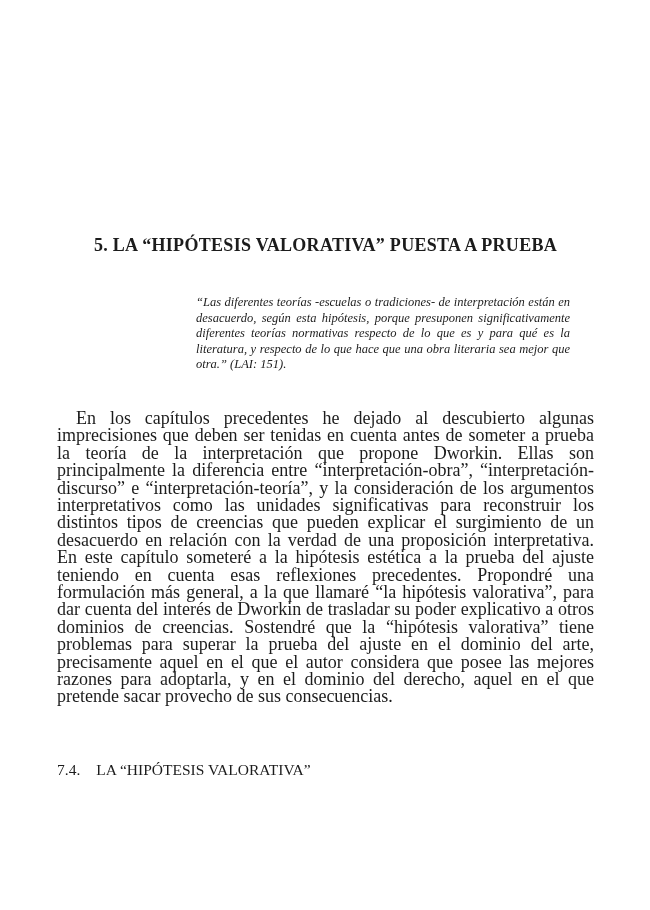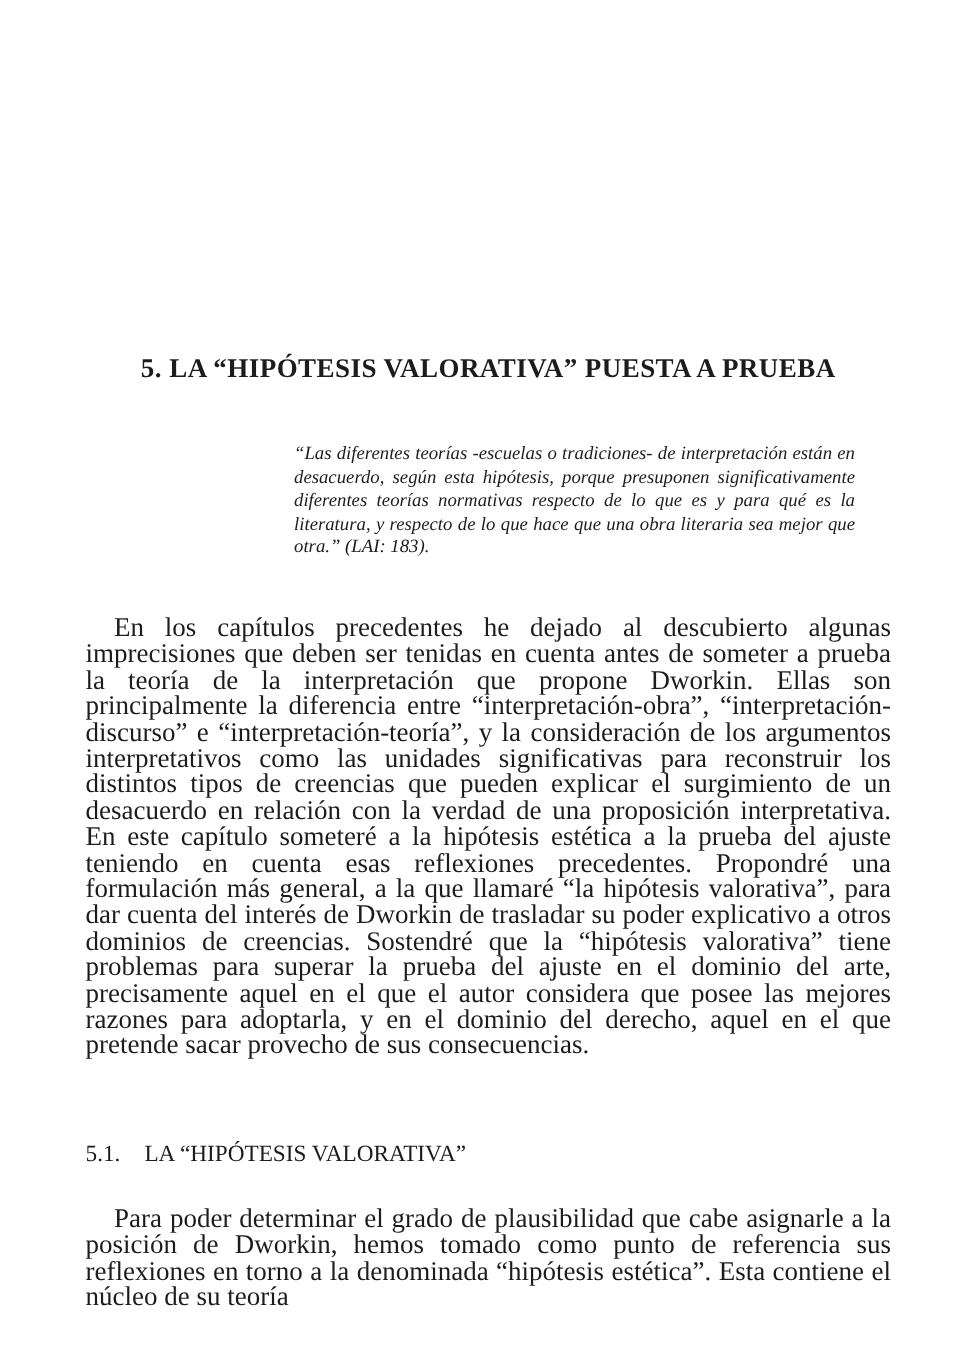--- a/index.html
+++ b/index.html
@@ -62,24 +62,23 @@
 </style>
 </head>
 <body>
 
 <div class="page">
 
   <h1 class="chapter-title">5. LA “HIPÓTESIS VALORATIVA” PUESTA A PRUEBA</h1>
 
   <div class="epigraph">
     <span class="epigraph-text">“Las diferentes teorías -escuelas o tradiciones- de interpretación están en desacuerdo, según esta hipótesis, porque presuponen significativamente diferentes teorías normativas respecto de lo que es y para qué es la literatura, y respecto de lo que hace que una obra literaria sea mejor que otra.”</span>
-    <span class="epigraph-citation">(LAI: 183).</span>
+    <span class="epigraph-citation">(LAI: 151).</span>
   </div>
 
   <p class="body-para">En los capítulos precedentes he dejado al descubierto algunas imprecisiones que deben ser tenidas en cuenta antes de someter a prueba la teoría de la interpretación que propone Dworkin. Ellas son principalmente la diferencia entre “interpretación-obra”, “interpretación-discurso” e “interpretación-teoría”, y la consideración de los argumentos interpretativos como las unidades significativas para reconstruir los distintos tipos de creencias que pueden explicar el surgimiento de un desacuerdo en relación con la verdad de una proposición interpretativa. En este capítulo someteré a la hipótesis estética a la prueba del ajuste teniendo en cuenta esas reflexiones precedentes. Propondré una formulación más general, a la que llamaré “la hipótesis valorativa”, para dar cuenta del interés de Dworkin de trasladar su poder explicativo a otros dominios de creencias. Sostendré que la “hipótesis valorativa” tiene problemas para superar la prueba del ajuste en el dominio del arte, precisamente aquel en el que el autor considera que posee las mejores razones para adoptarla, y en el dominio del derecho, aquel en el que pretende sacar provecho de sus consecuencias.</p>
 
   <h2 class="section-heading">
-    <span class="section-number">5.1.</span><span>LA “HIPÓTESIS VALORATIVA”</span>
+    <span class="section-number">7.4.</span><span>LA “HIPÓTESIS VALORATIVA”</span>
   </h2>
 
-  <p class="body-para second">Para poder determinar el grado de plausibilidad que cabe asignarle a la posición de Dworkin, hemos tomado como punto de referencia sus reflexiones en torno a la denominada “hipótesis estética”. Esta contiene el núcleo de su teoría</p>
 
 </div>
 
 </body></html>

